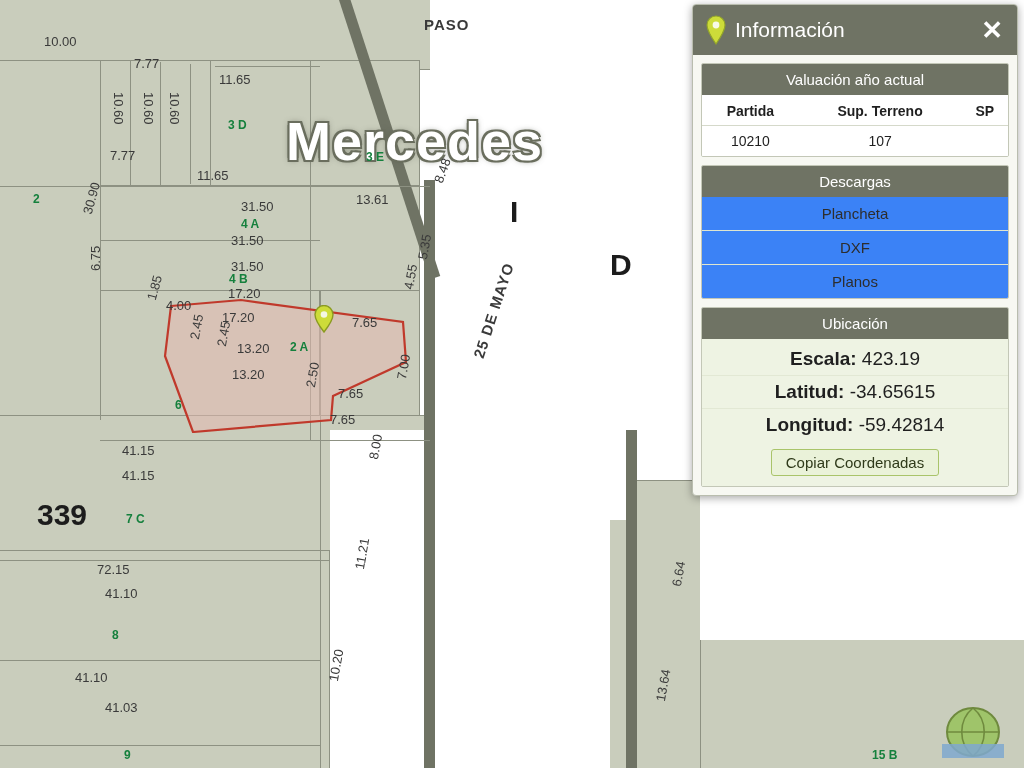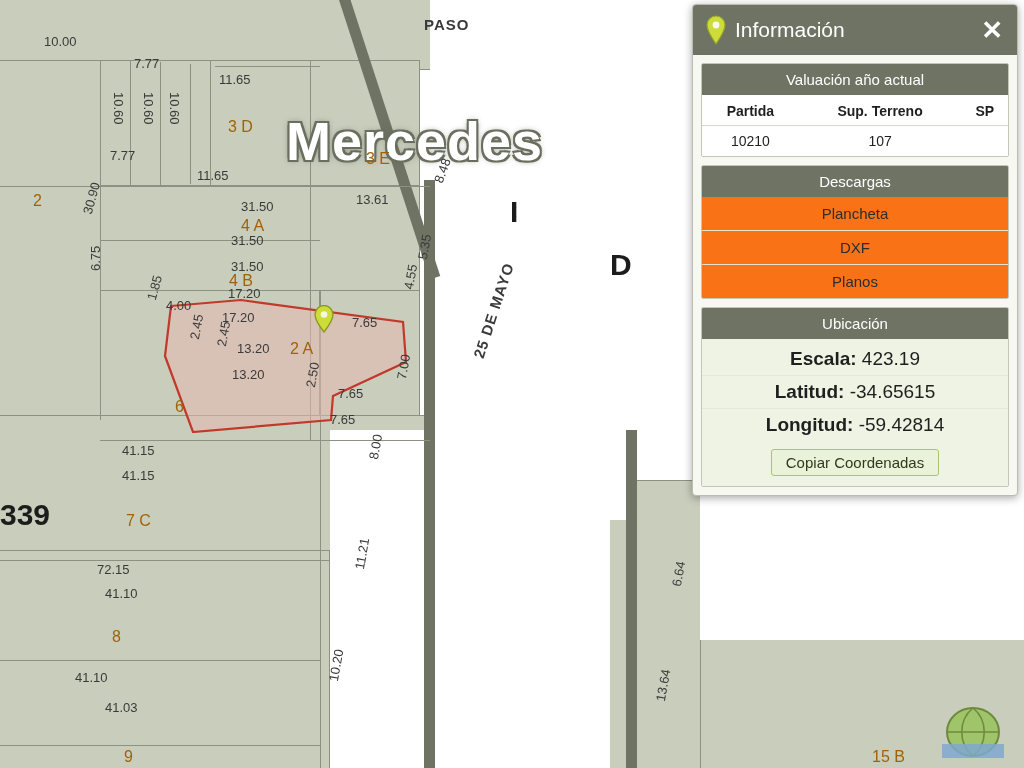--- a/index.html
+++ b/index.html
@@ -55,23 +55,23 @@
     white-space: nowrap;
     pointer-events: none;
   }
 
   .dim-label {
     font-size: 13px;
     color: #3a3a3a;
   }
 
   .lot-label {
-    font-size: 16px;
-    font-weight: normal;
-    color: #a16207;
+    font-size: 12px;
+    font-weight: bold;
+    color: #15803d;
   }
 
   .big-label {
     font-size: 30px;
     font-weight: bold;
     color: #1c1c1c;
   }
 
   .street-label {
     font-size: 15px;
@@ -192,21 +192,21 @@
     text-align: center;
     border-bottom: 1px solid #d5d9ca;
   }
   table.valuation td {
     padding: 7px 4px;
     text-align: center;
     color: #1f1f1f;
   }
 
   
-  .download-list { background: #f97316; }
+  .download-list { background: #3b82f6; }
   .download-item {
     padding: 8px 4px;
     text-align: center;
     font-size: 15px;
     color: #2d2d2d;
     border-bottom: 1px solid #dfe6cf;
     cursor: pointer;
   }
   .download-item:last-child { border-bottom: none; }
 
@@ -300,21 +300,21 @@
       <svg width="20" height="28" viewBox="0 0 20 28">
         <path d="M10 27 C10 27 19 15.5 19 9.5 A9 9 0 1 0 1 9.5 C1 15.5 10 27 10 27 Z" fill="#cddc39" stroke="#8a9a22" stroke-width="1.4"></path>
         <circle cx="10" cy="9.5" r="3.3" fill="#f4f7e3"></circle>
       </svg>
     </div>
 
     <div class="town-label" style="left:286px; top:110px;">Mercedes</div>
 
     <div class="big-label" style="left:510px; top:195px;">I</div>
     <div class="big-label" style="left:610px; top:248px;">D</div>
-    <div class="big-label" style="left:0px; top:498px;">339</div>
+    <div class="big-label" style="left:0px; top:498px;padding-left:37px;">339</div>
 
     <div class="street-label" style="left:424px; top:16px;text-align:center;">PASO</div>
     <div class="street-label" style="left:470px; top:355px; transform: rotate(-72deg); transform-origin: left top;">25 DE MAYO</div>
 
     <div class="lot-label" style="left:33px; top:192px;">2</div>
     <div class="lot-label" style="left:228px; top:118px;">3 D</div>
     <div class="lot-label" style="left:366px; top:150px;">3 E</div>
     <div class="lot-label" style="left:241px; top:217px;text-align:center;">4 A</div>
     <div class="lot-label" style="left:229px; top:272px;">4 B</div>
     <div class="lot-label" style="left:290px; top:340px;">2 A</div>

